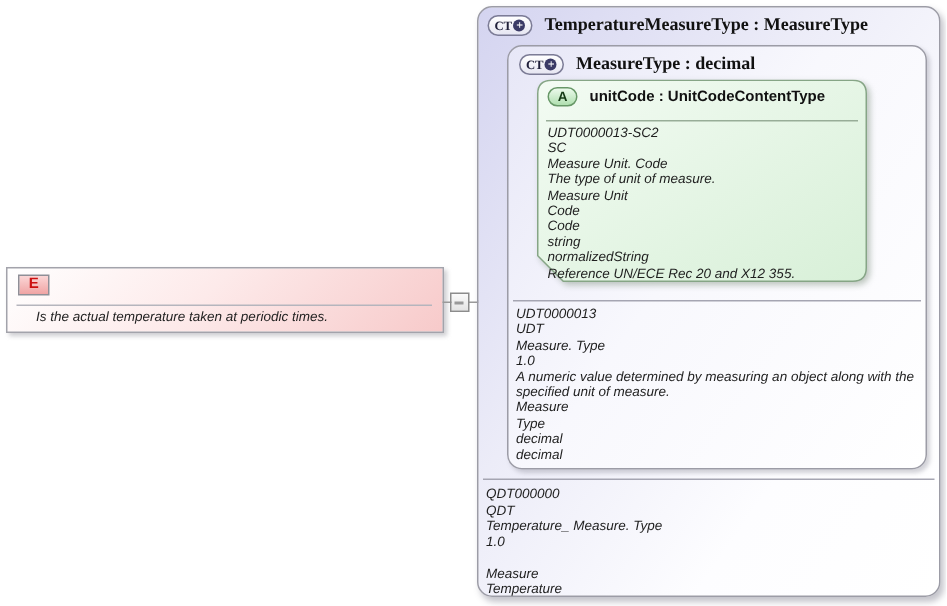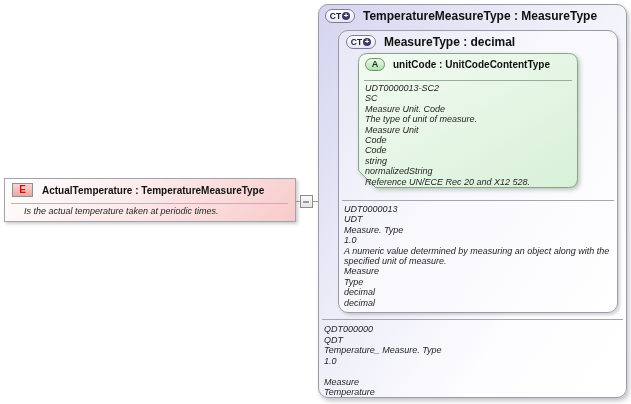--- a/index.html
+++ b/index.html
@@ -43,21 +43,21 @@
   .outer-box{
     left:318px;top:4px;width:309px;height:394px;
     background:linear-gradient(125deg,#d4d4f0 0%,#ececf8 38%,#fdfdff 72%,#ffffff 100%);
     box-shadow:2px 3px 4px rgba(125,125,140,.45);
   }
   .inner-box{
     left:338px;top:30px;width:280px;height:283px;
     background:linear-gradient(125deg,#e7e7f7 0%,#f8f8fd 45%,#ffffff 100%);
     box-shadow:2px 2px 3px rgba(125,125,140,.35);
   }
-  .ct-header{position:absolute;display:flex;align-items:flex-end;}
+  .ct-header{position:absolute;display:flex;align-items:flex-end;font-family:Liberation Serif, serif;}
   .outer-header{left:325px;top:9px;}
   .inner-header{left:346px;top:35px;}
   .icon-ct{
     display:inline-flex;align-items:center;justify-content:center;
     width:30px;height:14px;border:1px solid #7c7c96;border-radius:7px;box-sizing:border-box;
     background:linear-gradient(#ffffff,#e6e6f2);
   }
   .icon-ct .ct-txt{font-size:8.5px;font-weight:bold;color:#20203a;letter-spacing:0;}
   .icon-ct .ct-plus{
     width:8px;height:8px;border-radius:50%;background:#3a3a66;color:#ffffff;
@@ -83,21 +83,20 @@
   .attr-anno{position:absolute;left:7px;top:30px;width:206px;}
 </style>
 </head>
 <body>
 
 <div class="stage">
 
   <div class="elem-box">
     <div class="elem-header">
       <span class="icon-e">E</span>
-      <span class="box-title">ActualTemperature : TemperatureMeasureType</span>
     </div>
     <div class="sep elem-sep"></div>
     <div class="anno elem-anno">Is the actual temperature taken at periodic times.</div>
   </div>
 
   <div class="conn-line"></div>
   <div class="conn-seg"></div>
   <div class="conn-box">
     <span class="conn-dash"></span>
   </div>
@@ -139,21 +138,21 @@
     <div class="sep attr-sep"></div>
     <div class="anno attr-anno">UDT0000013-SC2
 SC
 Measure Unit. Code
 The type of unit of measure.
 Measure Unit
 Code
 Code
 string
 normalizedString
-Reference UN/ECE Rec 20 and X12 528.</div>
+Reference UN/ECE Rec 20 and X12 355.</div>
   </div>
 
   <div class="sep inner-sep"></div>
   <div class="anno inner-anno">UDT0000013
 UDT
 Measure. Type
 1.0
 A numeric value determined by measuring an object along with the specified unit of measure.
 Measure
 Type

